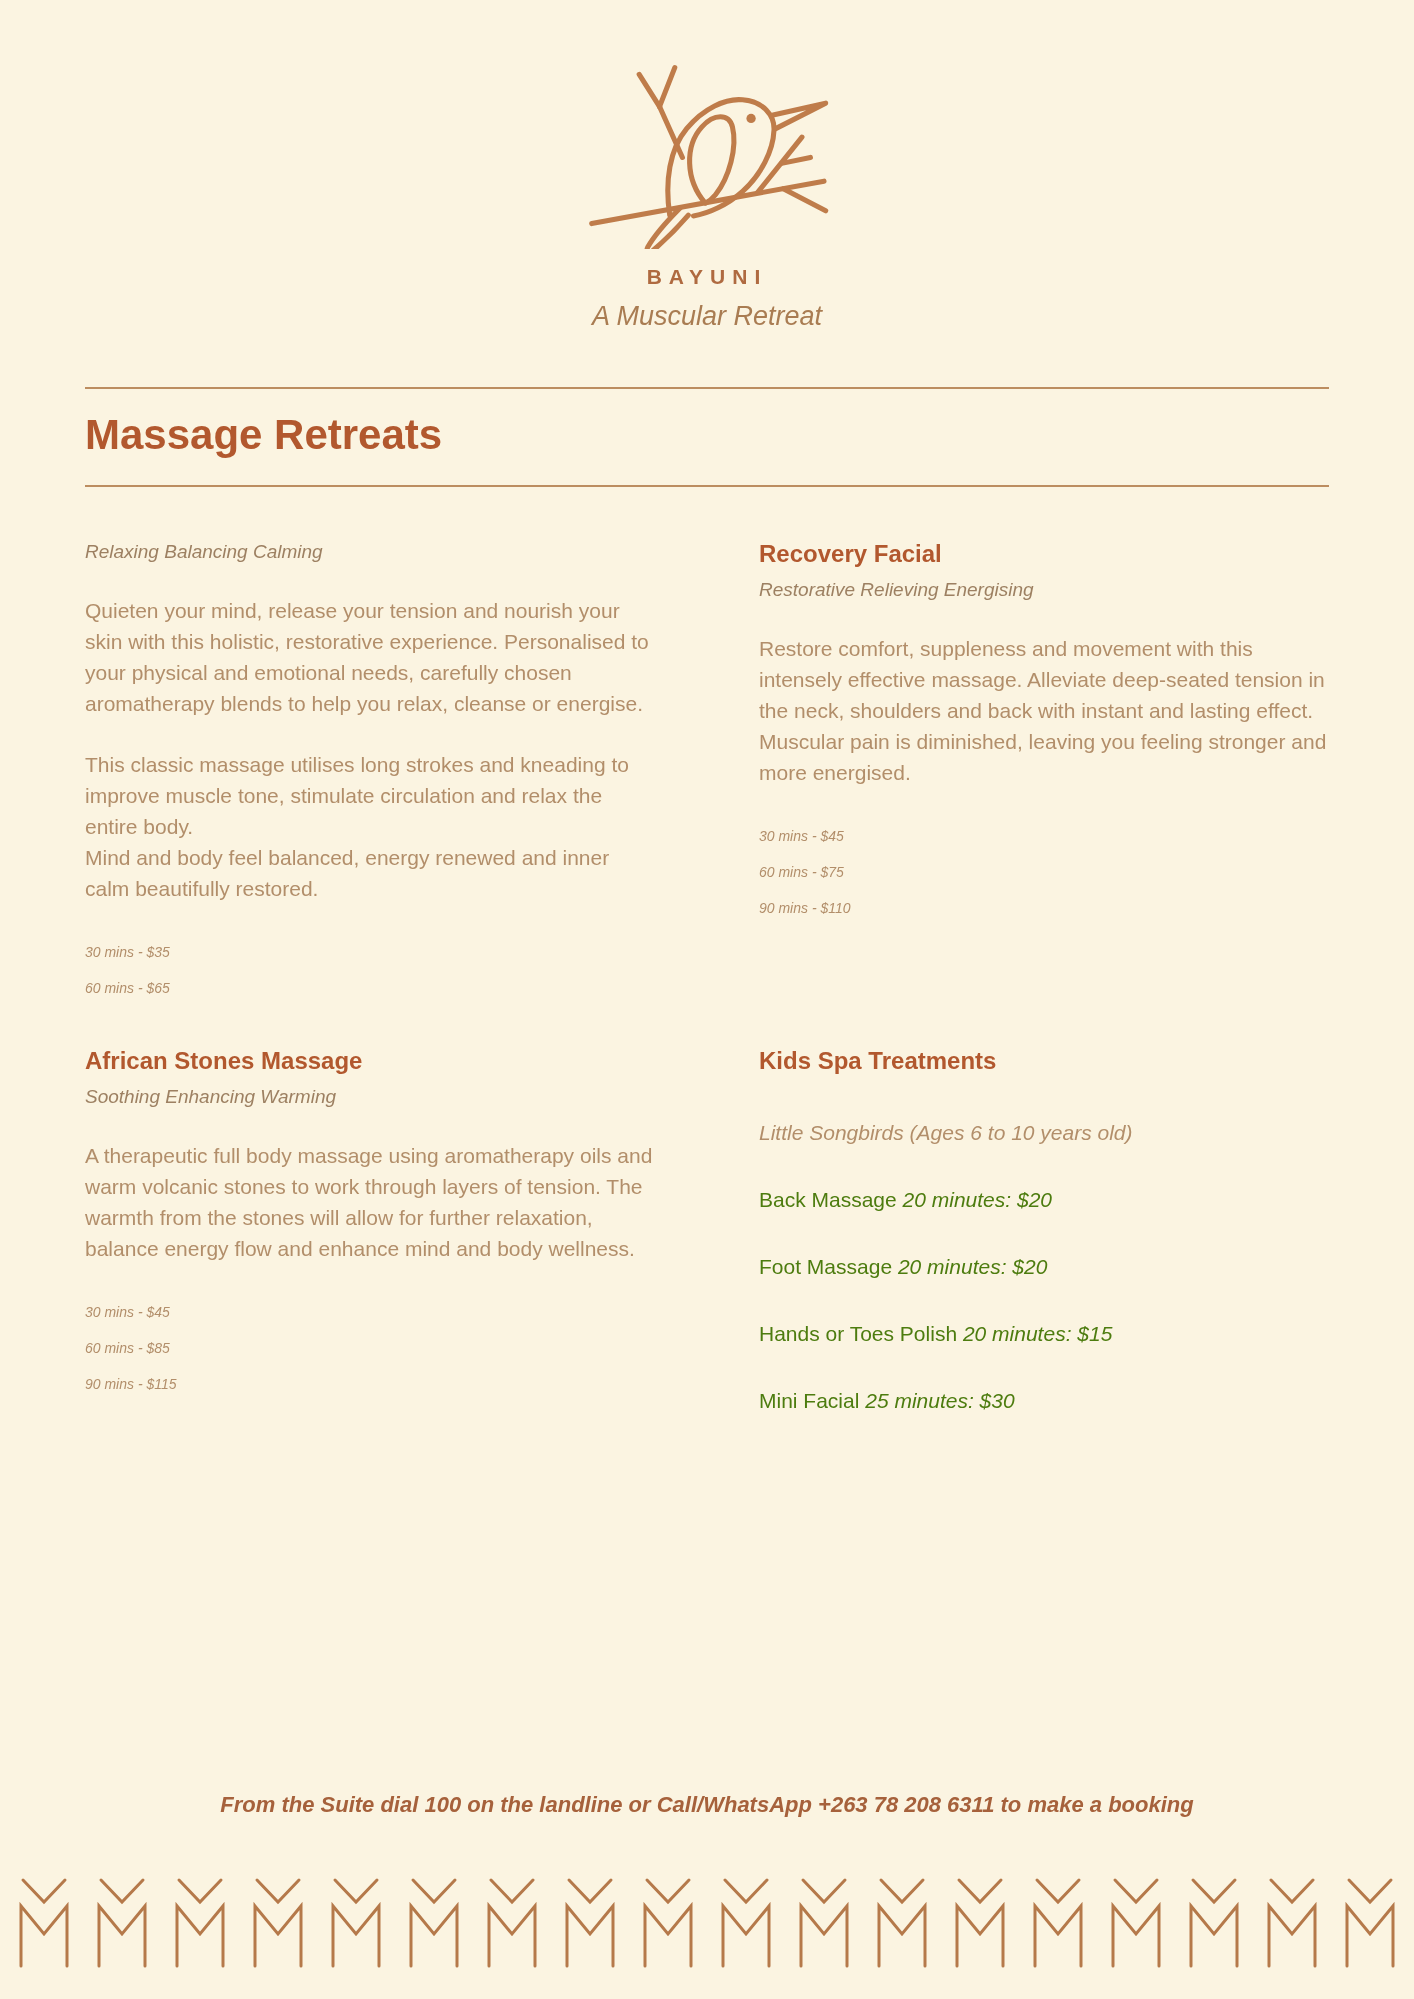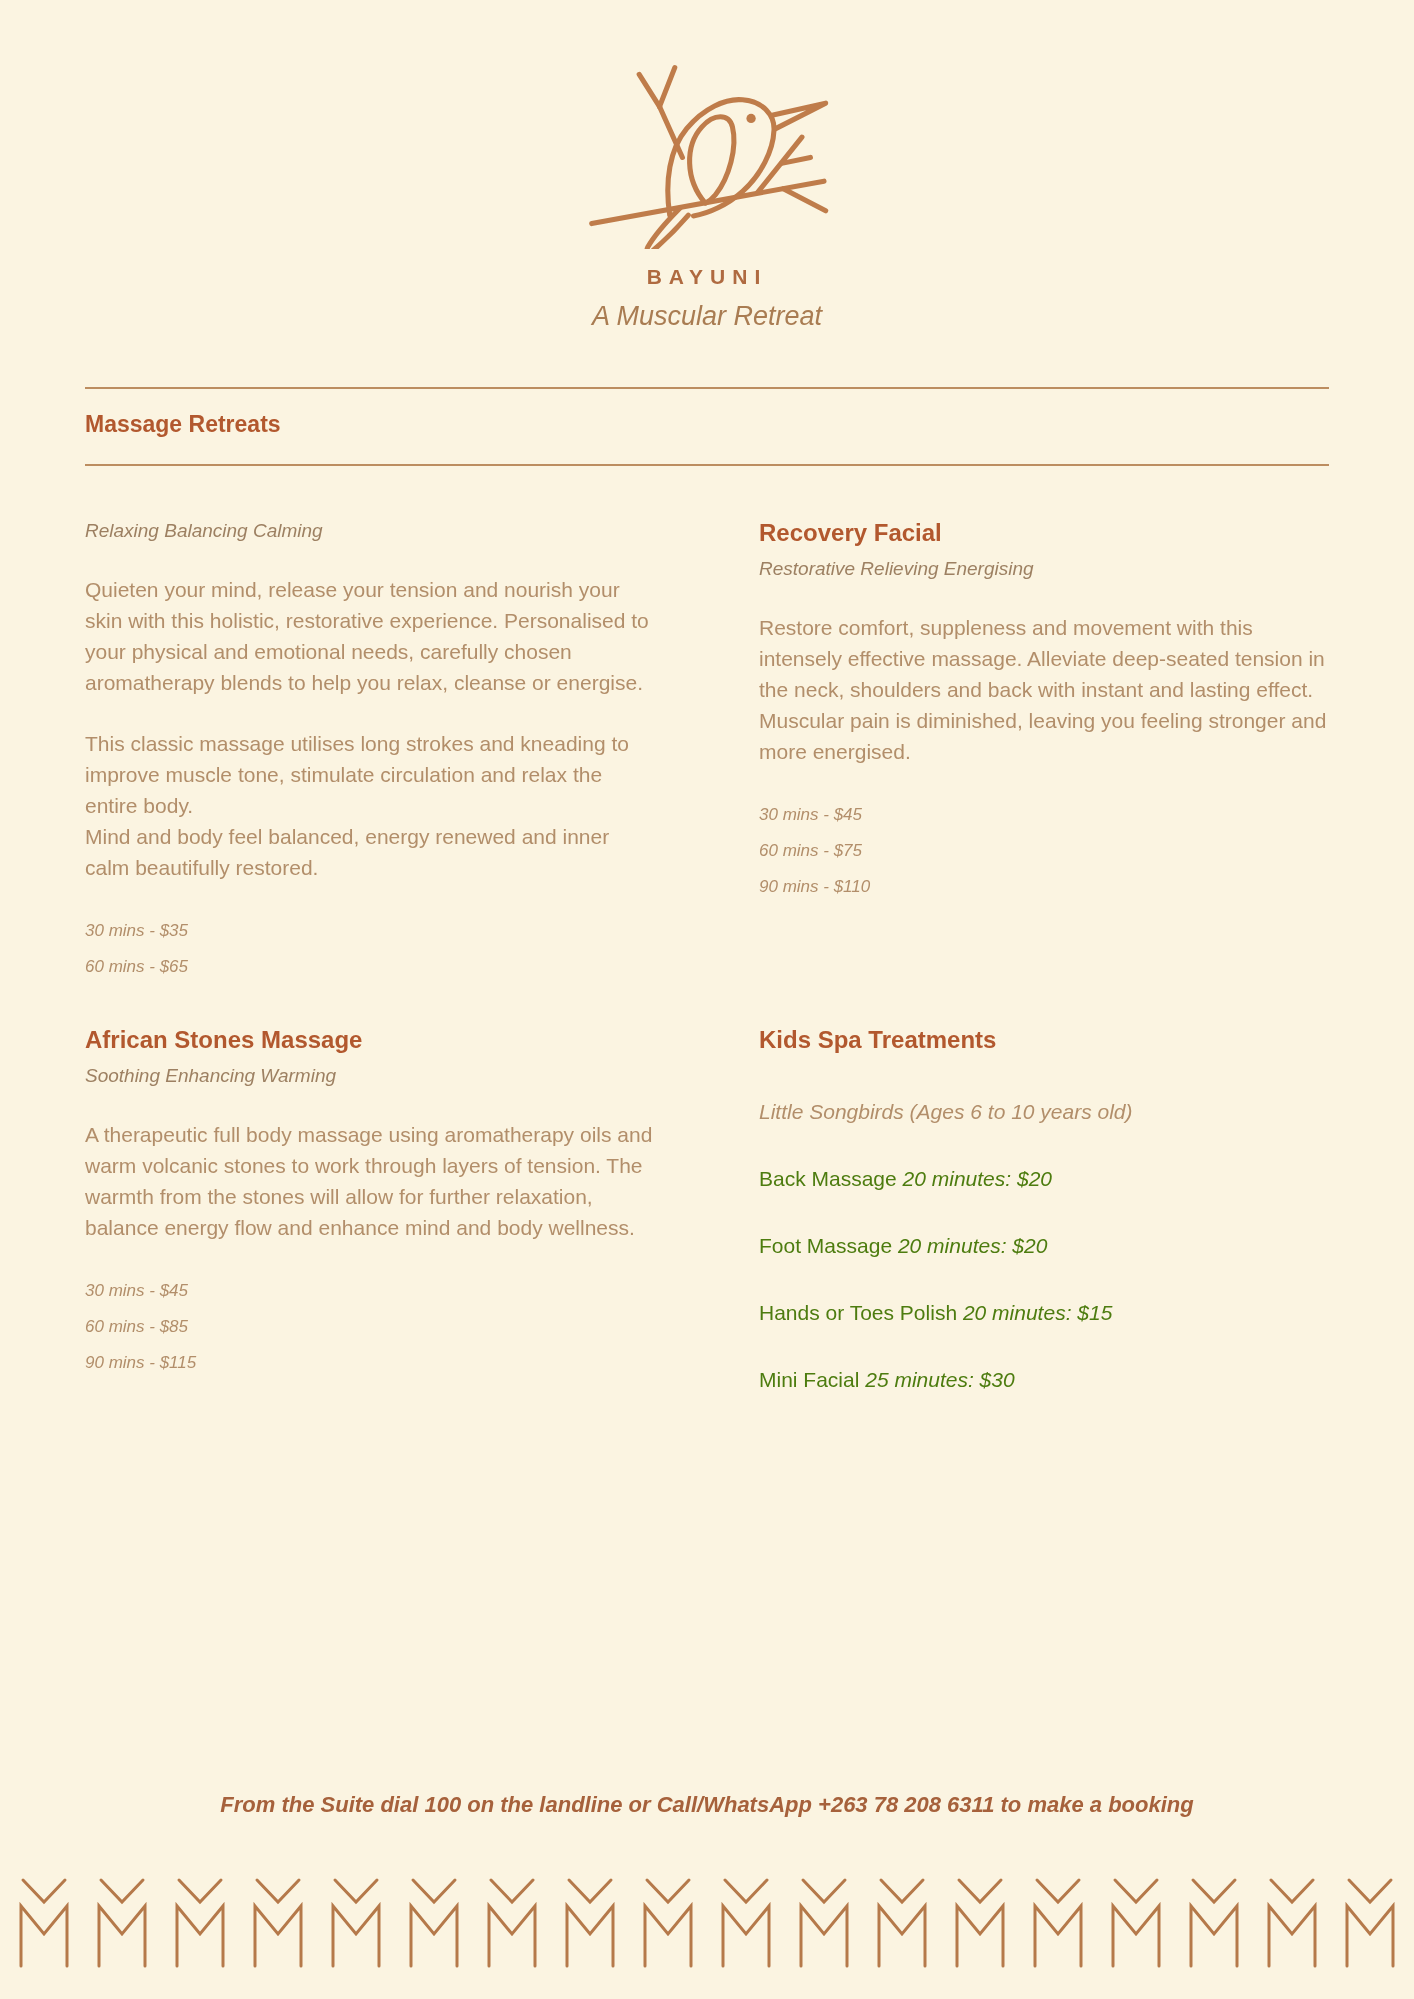--- a/index.html
+++ b/index.html
@@ -23,21 +23,21 @@
   .tagline {
     margin-top:12px;
     font-size:27px; font-style:italic;
     color:#a97c52;
   }
   
   .rule { border:none; border-top:2px solid #bc8d60; margin:0 85px; }
   .rule-top { margin-top:55px; }
   .page-title {
     margin:0; padding:22px 85px 26px;
-    font-size:23px; font-weight:bold;
+    font-size:42px; font-weight:bold;
     color:#b2582e;
   }
   
   .content {
     display:grid;
     grid-template-columns:1fr 1fr;
     column-gap:104px;
     row-gap:40px;
     padding:0 85px;
     margin-top:52px;
@@ -56,21 +56,21 @@
     line-height:26px;
   }
   .body-text {
     margin:0 0 30px;
     font-size:21px; line-height:31px;
     color:#b28e6a;
     white-space:pre-line;
   }
   .prices {
     margin-top:12px;
-    font-size:17px; font-style:italic;
+    font-size:14px; font-style:italic;
     line-height:36px;
     color:#b28e6a;
   }
   .kids-note {
     margin-top:44px;
     font-size:21px; font-style:italic;
     color:#b28e6a; line-height:26px;
   }
   .kids-item {
     margin-top:41px;

